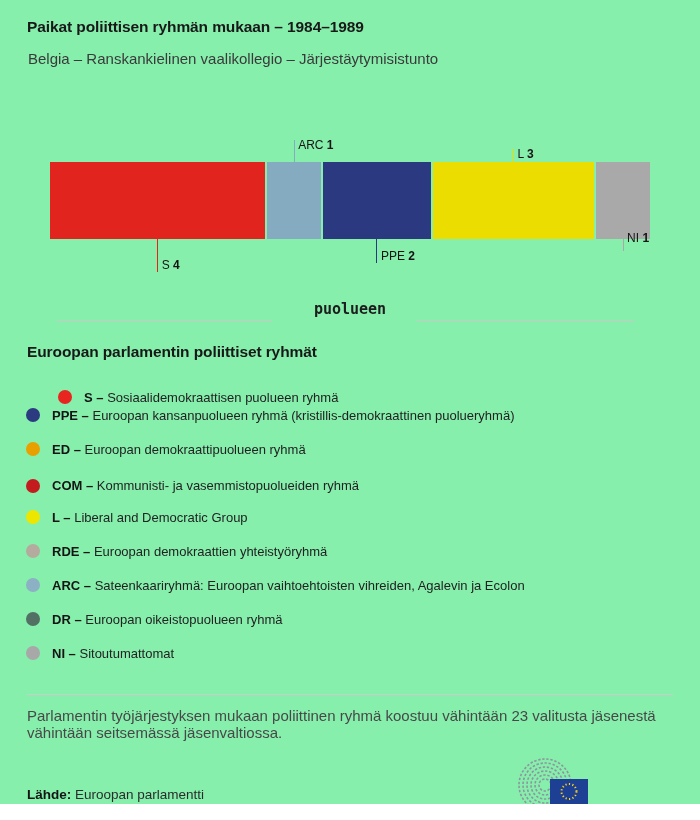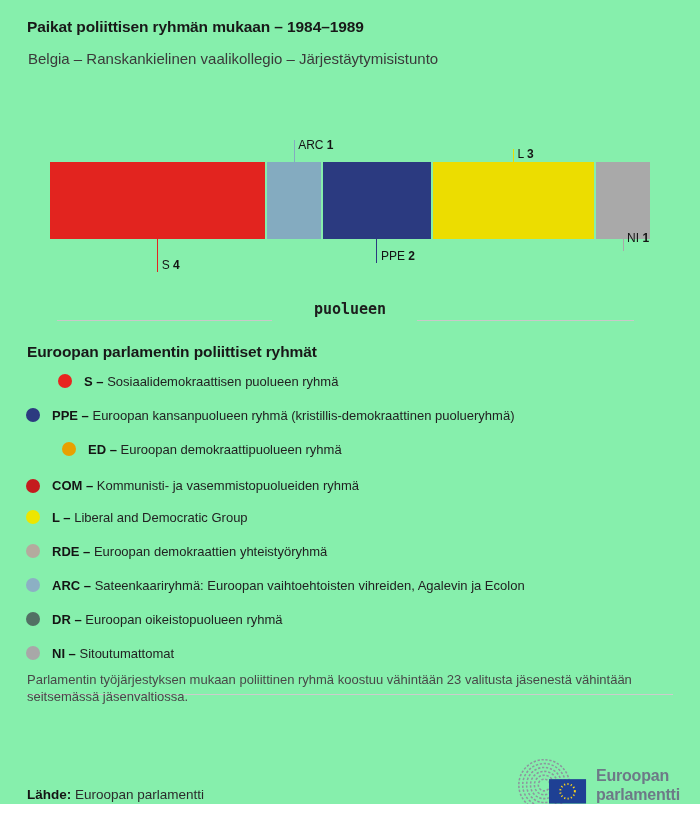--- a/index.html
+++ b/index.html
@@ -27,21 +27,21 @@
 
   .legend-heading{position:absolute;left:27px;top:343px;font-size:15.5px;font-weight:bold;
                   color:#181818;letter-spacing:-0.1px;}
   .legend{position:absolute;left:26px;top:360px;width:660px;}
   .legend-row{position:absolute;left:0;height:20px;display:flex;align-items:center;white-space:nowrap;}
   .legend-dot{width:14px;height:14px;border-radius:50%;flex:0 0 14px;margin-right:12px;}
   .legend-text{font-size:13px;color:#222;}
   .legend-text b{color:#141414;}
 
   .divider{position:absolute;left:27px;top:694px;width:646px;height:0;border-top:1px solid #cccccc;}
-  .footnote{position:absolute;left:27px;top:671px;width:650px;font-size:13px;line-height:17px;color:#484848;}
+  .footnote{position:absolute;left:27px;top:707px;width:650px;font-size:15px;line-height:17px;color:#484848;}
   .source{position:absolute;left:27px;top:787px;font-size:13.5px;color:#2b2b2b;}
   .source b{color:#141414;}
 
   .logo{position:absolute;left:512px;top:757px;width:168px;height:56px;display:flex;align-items:center;}
   .logo-text{margin-left:6px;font-size:16px;font-weight:bold;color:#6d7987;line-height:19px;letter-spacing:-0.2px;}
 </style>
 </head>
 <body>
 
 <div class="page">
@@ -68,29 +68,29 @@
     </div>
 
   <div class="total-text">
     <div>puolueen</div>
   </div>
   <div class="total-line left"></div>
   <div class="total-line right"></div>
 
   <div class="legend-heading">Euroopan parlamentin poliittiset ryhmät</div>
   <div class="legend" id="legend">
-      <div class="legend-row" style="top: 11px; padding-left: 32px;">
+      <div class="legend-row" style="top: 27px; padding-left: 32px;">
         <span class="legend-dot" style="background: rgb(232, 37, 31);"></span>
         <span class="legend-text"><b>S – </b><span>Sosiaalidemokraattisen puolueen ryhmä</span></span>
       </div>
       <div class="legend-row" style="top: 45px;">
         <span class="legend-dot" style="background: rgb(44, 58, 128);"></span>
         <span class="legend-text"><b>PPE – </b><span>Euroopan kansanpuolueen ryhmä (kristillis-demokraattinen puolueryhmä)</span></span>
       </div>
-      <div class="legend-row" style="top: 79px; margin-left: 36px;">
+      <div class="legend-row" style="top: 79px;">
         <span class="legend-dot" style="background: rgb(232, 160, 0);"></span>
         <span class="legend-text"><b>ED – </b><span>Euroopan demokraattipuolueen ryhmä</span></span>
       </div>
       <div class="legend-row" style="top: 113px; align-items: flex-end;">
         <span class="legend-dot" style="background: rgb(196, 27, 30);"></span>
         <span class="legend-text"><b>COM – </b><span>Kommunisti- ja vasemmistopuolueiden ryhmä</span></span>
       </div>
       <div class="legend-row" style="top: 147px;">
         <span class="legend-dot" style="background: rgb(237, 230, 0);"></span>
         <span class="legend-text"><b>L – </b><span>Liberal and Democratic Group</span></span>
@@ -124,19 +124,15 @@
         <circle cx="33" cy="28" r="6"></circle>
         <circle cx="33" cy="28" r="10"></circle>
         <circle cx="33" cy="28" r="14"></circle>
         <circle cx="33" cy="28" r="18"></circle>
         <circle cx="33" cy="28" r="22"></circle>
         <circle cx="33" cy="28" r="26"></circle>
       </g>
       <rect x="38" y="22" width="38" height="25" fill="#1e4094"></rect>
       <circle cx="57" cy="34.5" r="7.5" fill="none" stroke="#ffd617" stroke-width="2" stroke-dasharray="1.2 2.3"></circle>
     </svg>
-    <div class="logo-text">
-      <div>Euroopan</div>
-      <div>parlamentti</div>
-    </div>
   </div>
 
 </div>
 
 </body></html>

